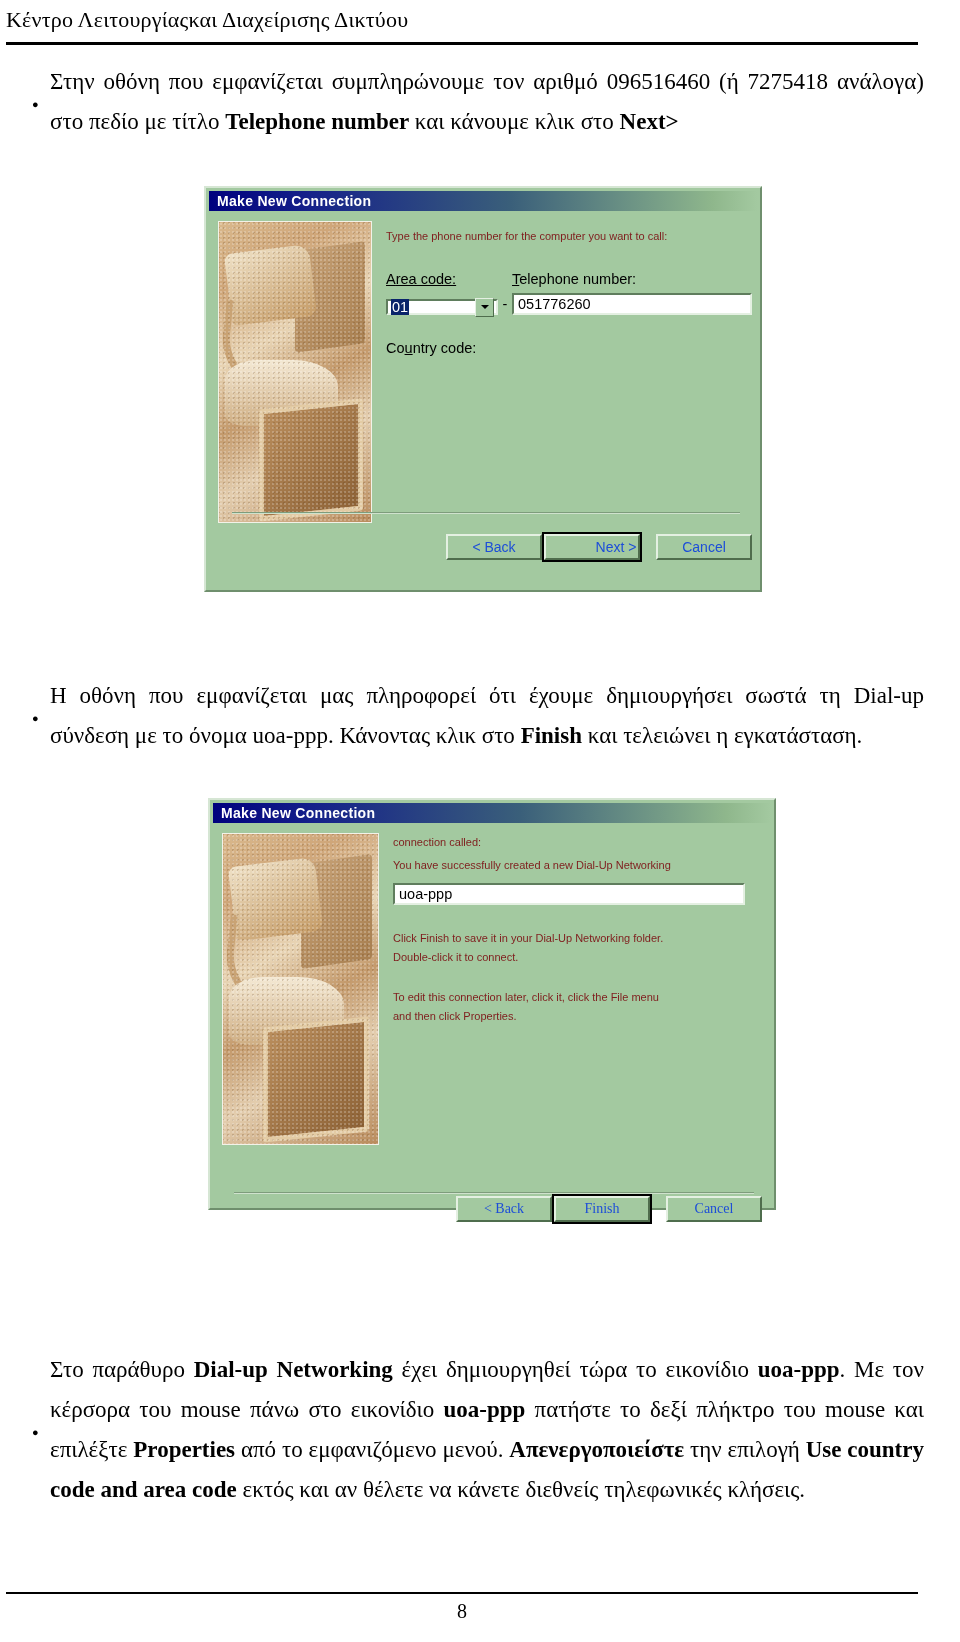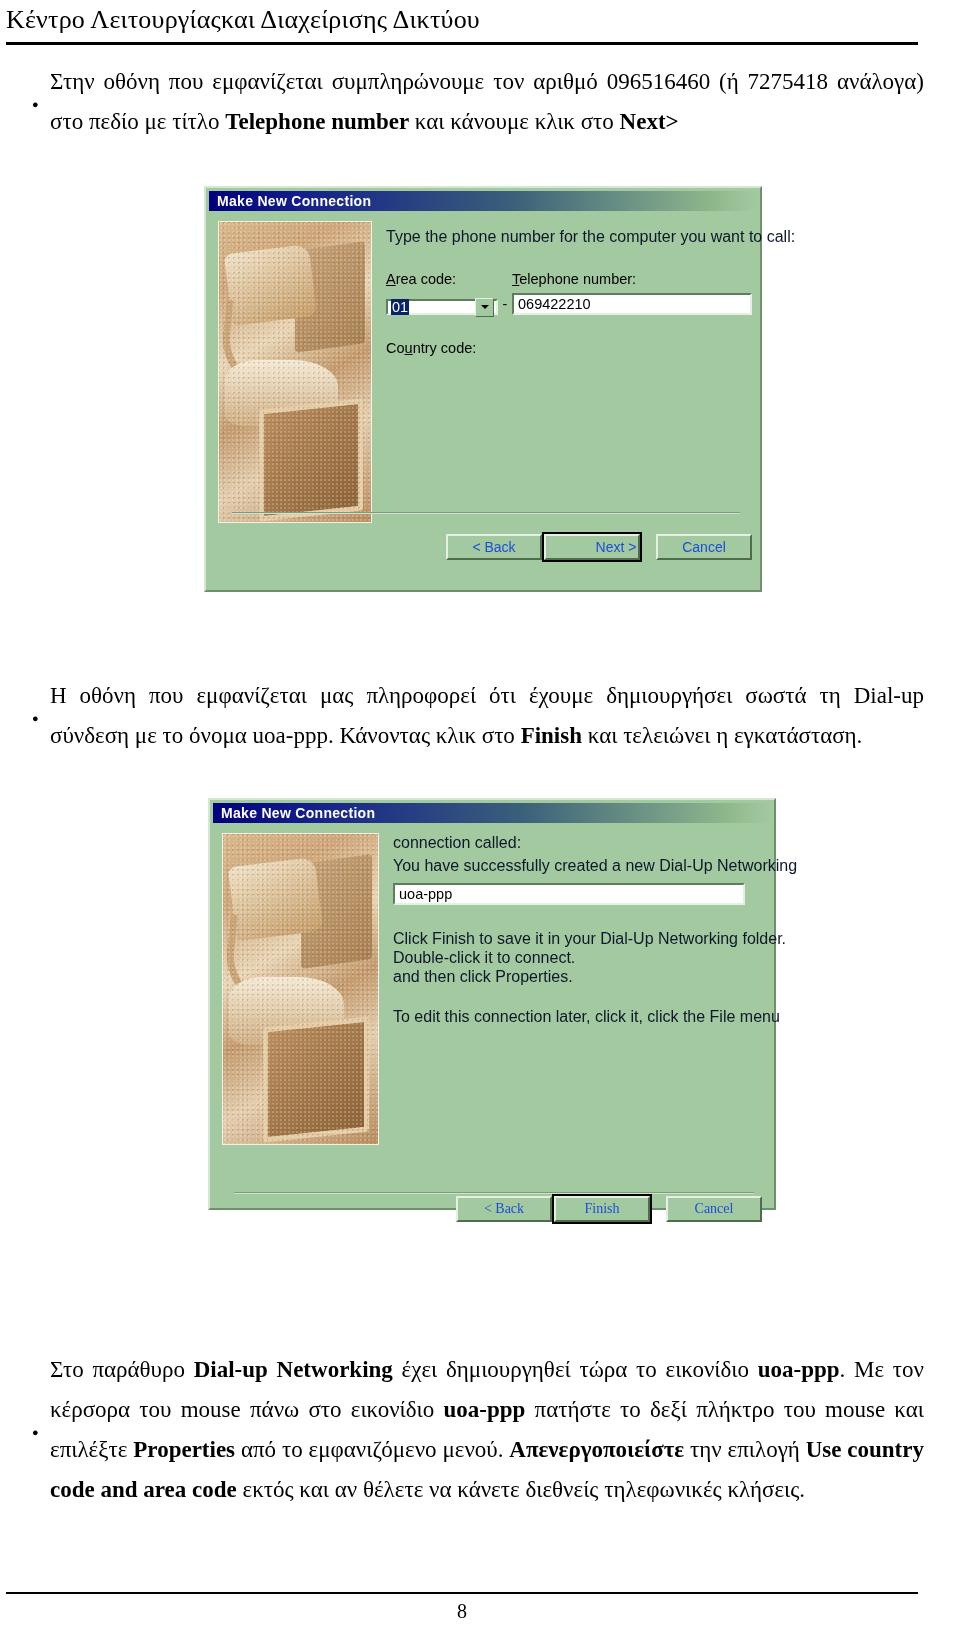--- a/index.html
+++ b/index.html
@@ -17,21 +17,21 @@
   }
 
   
   .page-header {
     position: absolute;
     left: 6px;
     top: 6px;
     width: 912px;
   }
   .page-header .hdr-text {
-    font-size: 26px;
+    font-size: 22px;
     line-height: 28px;
     letter-spacing: 0.2px;
     white-space: nowrap;
   }
   .header-rule {
     position: absolute;
     left: 6px;
     top: 42px;
     width: 912px;
     height: 0;
@@ -148,23 +148,23 @@
                       radial-gradient(rgba(90,55,20,.20) 1px, transparent 1px);
     background-size: 4px 4px, 5px 5px;
     background-position: 0 0, 2px 3px;
   }
 
   .dlg-content {
     flex: 1 1 auto;
     padding-left: 14px;
   }
   .dlg-text {
-    font-size: 16px;
+    font-size: 11px;
     line-height: 19px;
-    color: #0f172a;
+    color: #7f1d1d;
     white-space: nowrap;
   }
   .dlg-label {
     font-size: 14.5px;
     line-height: 18px;
     color: #000;
   }
   .u { text-decoration: underline; }
 
   .field-row { display: flex; align-items: flex-end; }
@@ -294,39 +294,39 @@
       <div class="ph-cord"></div>
       <div class="ph-base"></div>
       <div class="ph-monitor-b"></div>
       <div class="ph-grain"></div>
     </div>
 
     <div class="dlg-content">
       <div class="dlg-text" style="margin-top:6px;">Type the phone number for the computer you want to call:</div>
 
       <div class="field-row" style="margin-top:24px;">
-        <div style="width:112px;">
+        <div style="width:112px;text-decoration:underline;">
           <div class="dlg-label"><span class="u">A</span><span>rea code:</span></div>
         </div>
         <div class="dlg-label" style="width:14px;">&nbsp;</div>
         <div>
           <div class="dlg-label"><span class="u">T</span>elephone number:</div>
         </div>
       </div>
 
       <div class="field-row" style="margin-top:5px;">
         <div class="combo" style="width:112px;">
           <span class="combo-val"><span class="sel-val">01</span></span>
           <span class="arrow-btn">
               <i></i>
             </span>
         </div>
         <div class="dash-sep">-</div>
         <div class="textbox" style="width:240px;">
-          <span>069422210</span>
+          <span>051776260</span>
         </div>
       </div>
 
       <div class="dlg-label" style="margin-top:24px;">Co<span class="u">u</span>ntry code:</div>
 
     </div>
   </div>
 
   <div class="dlg-separator" style="left:26px; top:324px; width:508px;"></div>
 
@@ -368,22 +368,22 @@
       <div class="dlg-text">connection called:</div>
       <div class="dlg-text" style="margin-top:4px;">You have successfully created a new Dial-Up Networking</div>
 
       <div class="textbox" style="width:352px; margin-top:8px;">
         <span class="sel-val">uoa-ppp</span>
       </div>
 
       <div class="dlg-text" style="margin-top:24px;">Click Finish to save it in your Dial-Up Networking folder.</div>
       <div class="dlg-text">Double-click it to connect.</div>
 
+      <div class="dlg-text" style="margin-top:21px;">To edit this connection later, click it, click the File menu</div>
       <div class="dlg-text">and then click Properties.</div>
-      <div class="dlg-text" style="margin-top:21px;">To edit this connection later, click it, click the File menu</div>
     </div>
   </div>
 
   <div class="dlg-separator" style="left:24px; top:392px; width:520px;"></div>
 
   <div class="btn-row" style="left:248px; top:1196px; position:absolute;"></div>
 </div>
 
 <div class="btn-row" style="left:456px; top:1196px;">
   <div class="win-btn" style="width:96px;">

